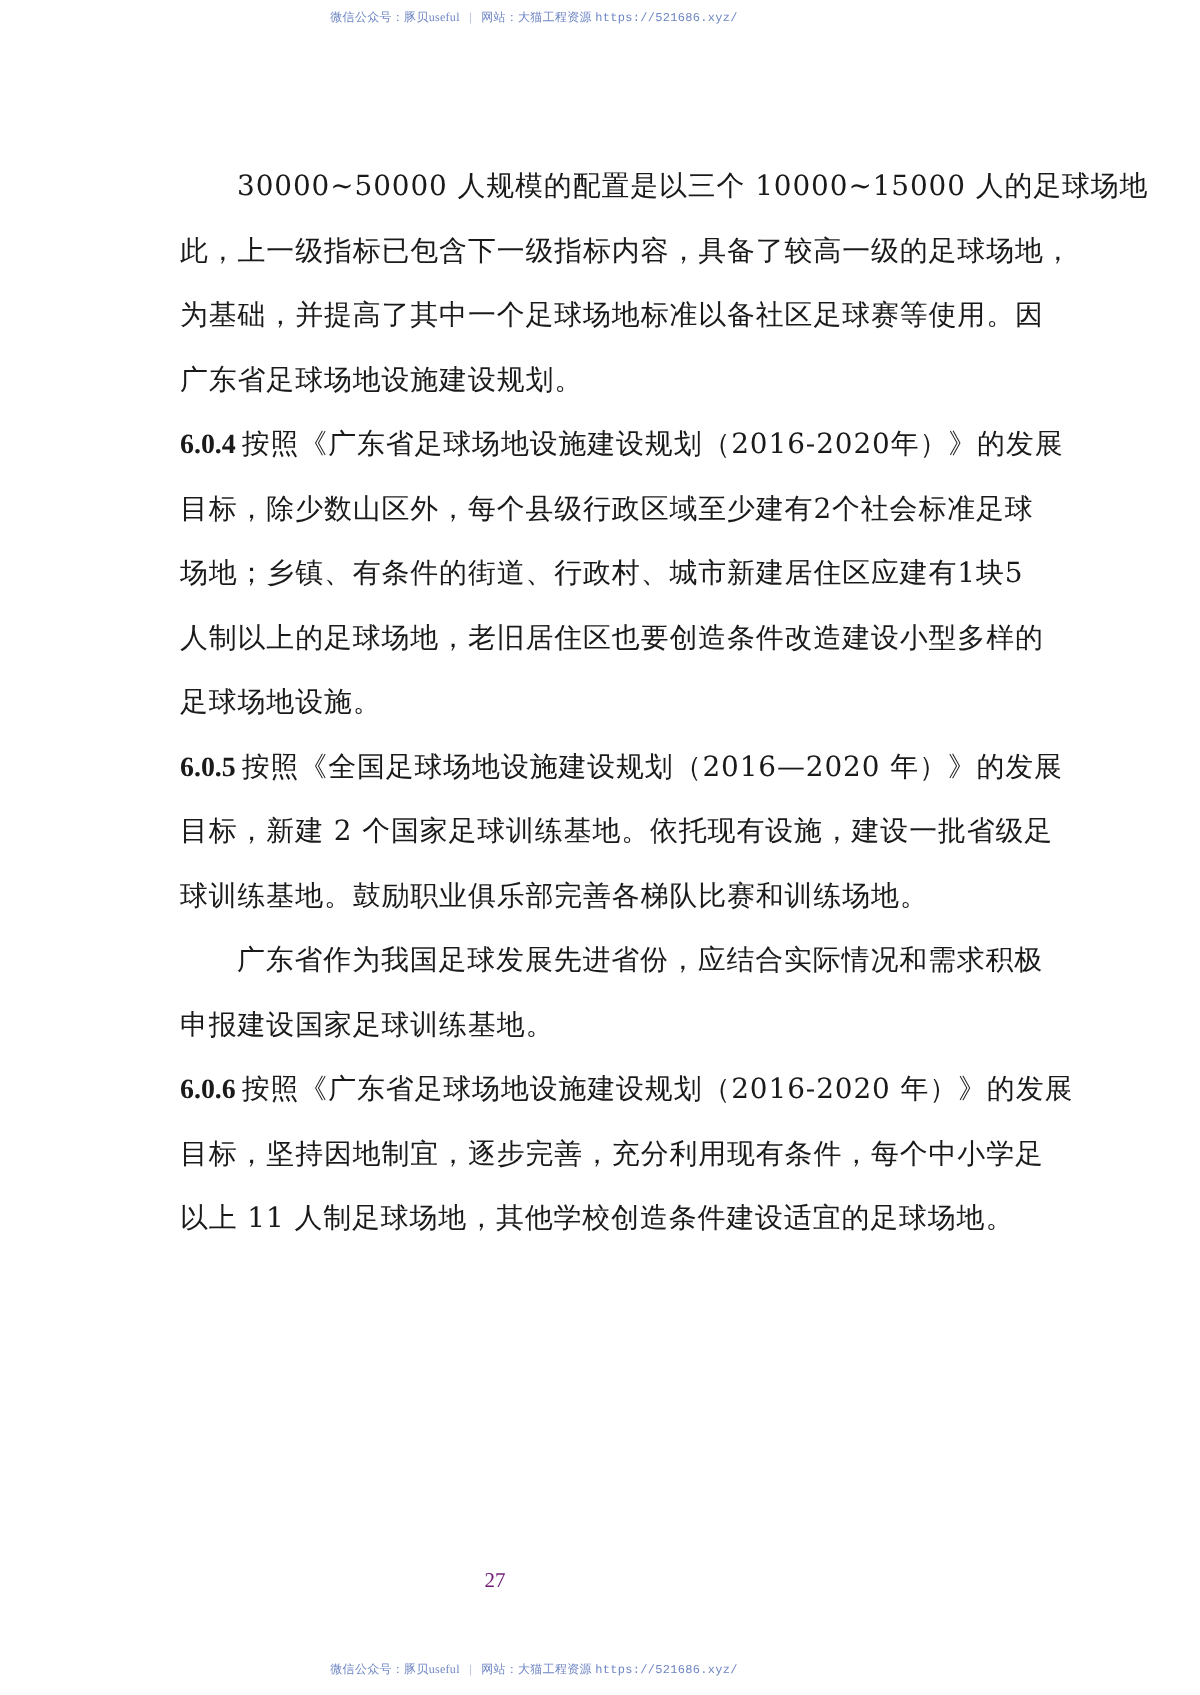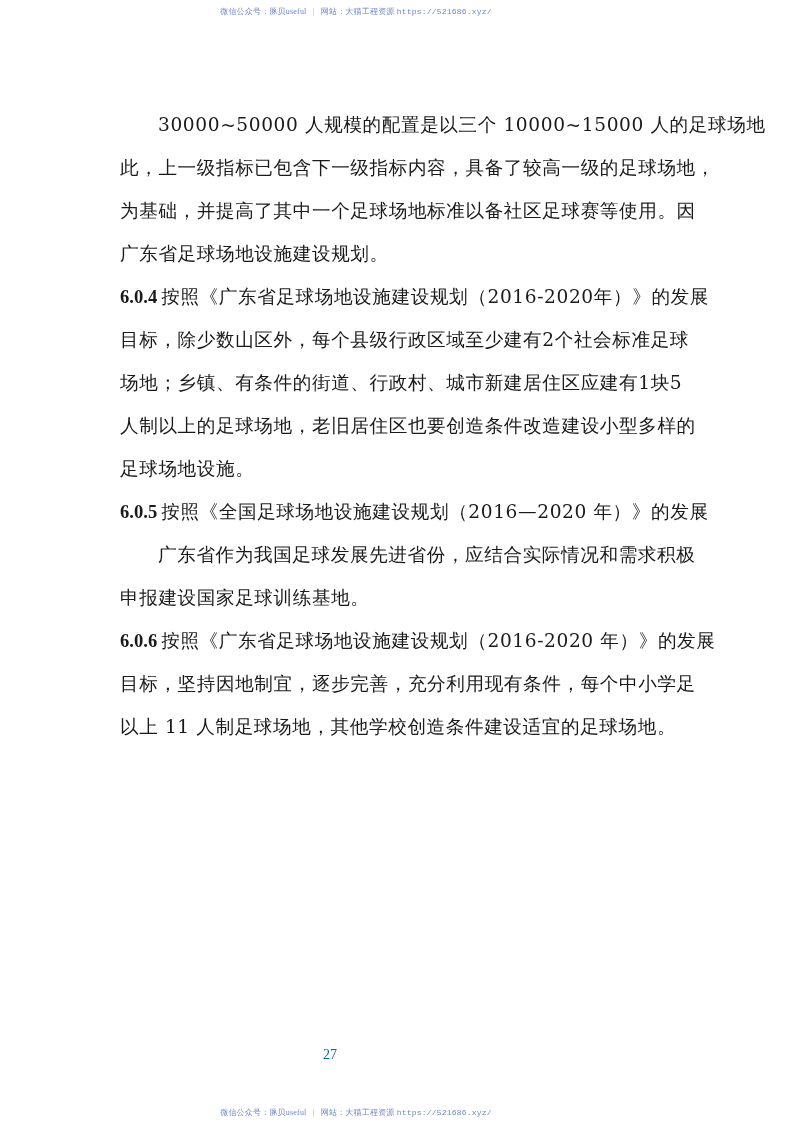--- a/index.html
+++ b/index.html
@@ -56,21 +56,21 @@
   .line.ind { padding-left: 38px; }
 
   .page-number {
     position: absolute;
     left: 0;
     width: 660px;
     top: 1047px;
     text-align: center;
     font-size: 14px;
     font-family: "Liberation Serif", "DejaVu Serif", serif;
-    color: #0369a1;
+    color: #701a75;
   }
 </style>
 </head>
 <body>
 
 <div class="watermark top">
   <span>微信公众号：豚贝useful</span>
   <span class="sep">|</span>
   <span>网站：大猫工程资源</span>
   <span class="url">https://521686.xyz/</span>
@@ -88,20 +88,22 @@
   <p class="para">
     <span class="line"><span class="clause-num">6.0.4</span><span>按照《广东省足球场地设施建设规划（2016-2020年）》的发展</span></span>
     <span class="line">目标，除少数山区外，每个县级行政区域至少建有2个社会标准足球</span>
     <span class="line">场地；乡镇、有条件的街道、行政村、城市新建居住区应建有1块5</span>
     <span class="line">人制以上的足球场地，老旧居住区也要创造条件改造建设小型多样的</span>
     <span class="line last">足球场地设施。</span>
   </p>
 
   <p class="para">
     <span class="line"><span class="clause-num">6.0.5</span><span>按照《全国足球场地设施建设规划（2016—2020 年）》的发展</span></span>
+    <span class="line">目标，新建 2 个国家足球训练基地。依托现有设施，建设一批省级足</span>
+    <span class="line last">球训练基地。鼓励职业俱乐部完善各梯队比赛和训练场地。</span>
   </p>
 
   <p class="para">
     <span class="line ind">广东省作为我国足球发展先进省份，应结合实际情况和需求积极</span>
     <span class="line last">申报建设国家足球训练基地。</span>
   </p>
 
   <p class="para">
     <span class="line"><span class="clause-num">6.0.6</span><span>按照《广东省足球场地设施建设规划（2016-2020 年）》的发展</span></span>
     <span class="line">目标，坚持因地制宜，逐步完善，充分利用现有条件，每个中小学足</span>

